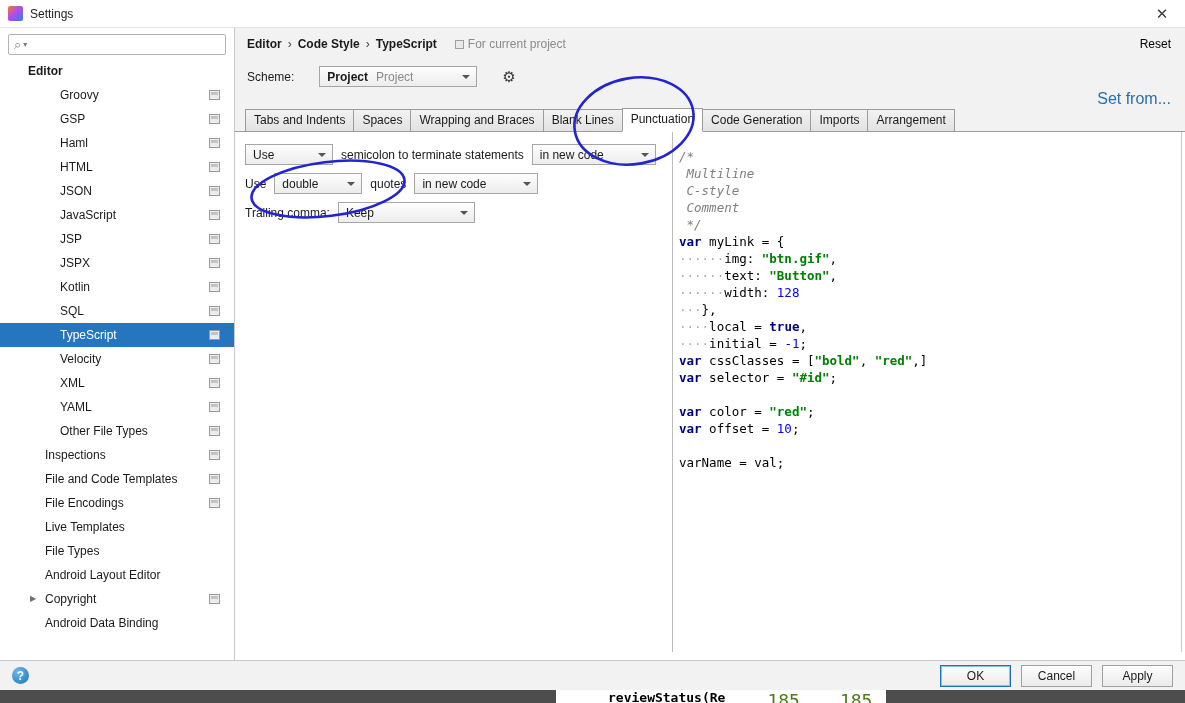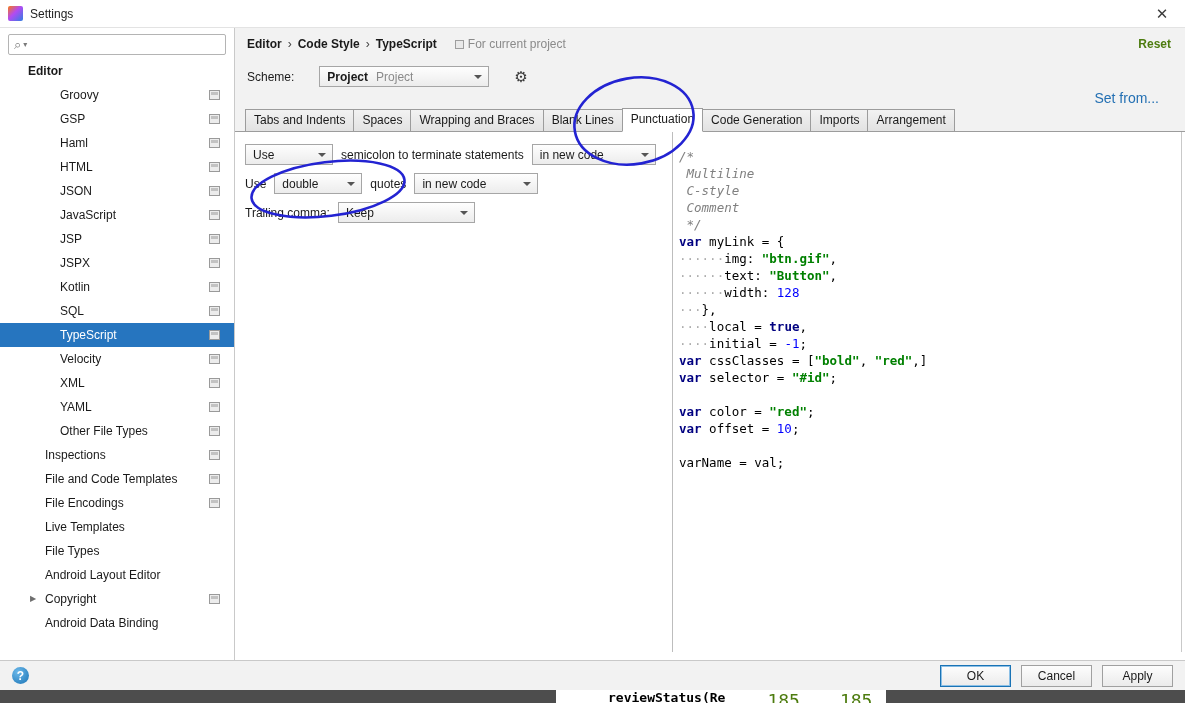--- a/index.html
+++ b/index.html
@@ -52,36 +52,36 @@
   .main { position:absolute; top:28px; left:235px; right:0; height:632px; background:#ffffff; }
   .main-header {
     position:absolute; top:0; left:0; right:0; height:104px;
     background:#f2f2f2; border-bottom:1px solid #9c9c9c;
   }
   .crumb-row { position:absolute; top:9px; left:12px; right:12px; height:18px; font-size:12px; white-space:nowrap; }
   .crumbs { font-weight:bold; color:#1a1a1a; }
   .crumb-sep { margin:0 6px; color:#444; }
   .note-icon { display:inline-block; width:9px; height:9px; border:1px solid #9e9e9e; background:#e9e9e9; margin:0 4px 0 18px; vertical-align:-1px; }
   .context-note { color:#8a8a8a; }
-  .reset-link { position:absolute; right:14px; top:9px; color:#4d7c0f; font-size:12px; cursor:pointer;font-weight:bold; }
+  .reset-link { position:absolute; right:14px; top:9px; color:#000000; font-size:12px; cursor:pointer; }
   .scheme-row { position:absolute; top:38px; left:12px; display:flex; align-items:center; gap:25px; font-size:12px; color:#1a1a1a; }
-  .setfrom-link { position:absolute; right:26px; top:62px; color:#2470b3; font-size:14px; cursor:pointer; }
+  .setfrom-link { position:absolute; right:14px; top:62px; color:#2470b3; font-size:16px; cursor:pointer; }
 
   .combo {
     height:21px; border:1px solid #a6a6a6;
     background:linear-gradient(#fefefe,#ececec);
     display:inline-flex; align-items:center; padding:0 6px 0 7px;
     font-size:12px; color:#1a1a1a; cursor:pointer; white-space:nowrap;
   }
   .combo .combo-value { flex:1; overflow:hidden; }
   .combo .arr {
     width:0; height:0; margin-left:8px; flex:0 0 auto;
     border-left:4px solid transparent; border-right:4px solid transparent; border-top:4px solid #555;
   }
-  .scheme-combo { width:170px; }
+  .scheme-combo { width:158px; }
   .scheme-bold { font-weight:bold; margin-right:8px; }
   .scheme-hint { color:#8a8a8a; }
   .gear-icon { font-size:15px; color:#3a3a3a; cursor:pointer; line-height:1; }
 
   .tabstrip { position:absolute; left:10px; bottom:-1px; display:flex; align-items:flex-end; }
   .tab {
     font-size:12px; color:#1a1a1a; padding:3px 8px 4px 8px;
     border:1px solid #9c9c9c; margin-right:-1px;
     background:linear-gradient(#f2f2f2,#e2e2e2); cursor:pointer; white-space:nowrap;
   }

